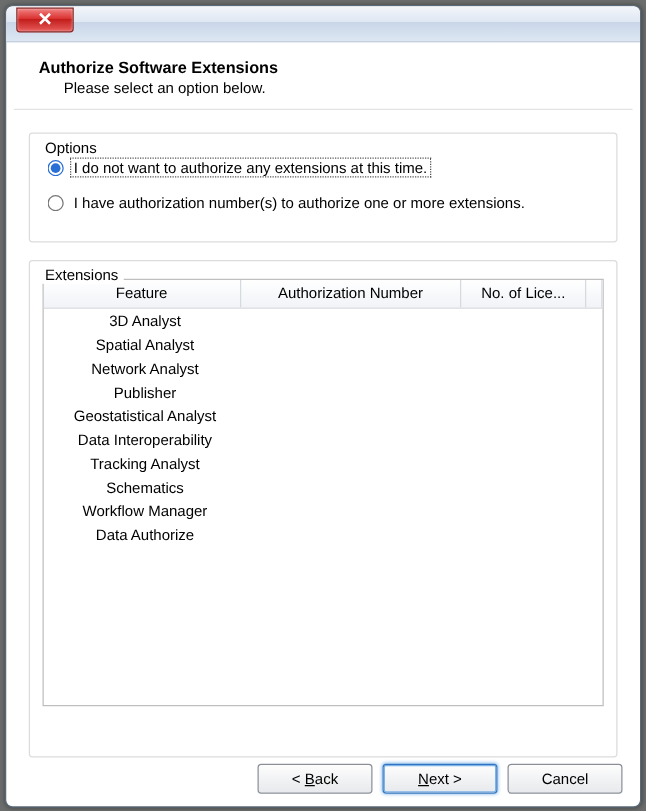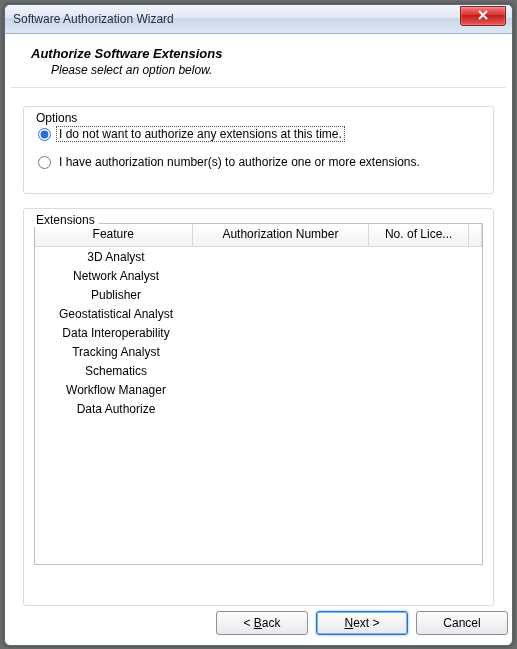--- a/index.html
+++ b/index.html
@@ -8,51 +8,50 @@
     border:1px solid #5a6a7a;border-radius:6px;box-shadow:0 0 4px rgba(0,0,0,.4);overflow:hidden;}
   .titlebar{height:28px;background:linear-gradient(to bottom,#f3f6fb 0%,#dfe7f2 45%,#c9d6e8 46%,#dde7f3 100%);
     border-bottom:1px solid #9fb2c9;display:flex;align-items:center;justify-content:space-between;
     padding-left:8px;border-radius:5px 5px 0 0;}
   .titlebar .title{color:#1f2b3a;}
   .closebtn{width:44px;height:18px;margin-right:6px;margin-top:-6px;
     background:linear-gradient(to bottom,#f08080 0%,#d9302e 45%,#c11c1a 46%,#e65a58 100%);
     border:1px solid #8a1f1d;border-radius:0 0 3px 3px;display:flex;align-items:center;justify-content:center;
     color:#fff;font-weight:bold;font-size:11px;box-shadow:inset 0 0 2px rgba(255,255,255,.6);}
   .closebtn svg{width:10px;height:10px;}
-  .header{padding:12px 14px 10px 26px;font-style:italic;}
+  .header{padding:12px 14px 10px 26px;}
   .header .h1{font-weight:bold;font-size:13px;}
   .header .h2{padding-left:20px;padding-top:2px;}
   .sep{height:1px;background:#e2e2e2;margin:0 6px;}
   .body{padding:10px 18px 0 18px;}
   .group{border:1px solid #dcdcdc;border-radius:3px;padding:14px 10px 10px 10px;position:relative;margin-top:8px;}
   .group>.legend{position:absolute;top:-8px;left:8px;background:#fff;padding:0 4px;color:#000;margin-top:12px;}
   .optrow{display:flex;align-items:center;margin:6px 0 14px 4px;}
   .optrow input[type=radio]{margin:0 6px 0 0;accent-color:#2a6fd6;}
   .optrow .lbl{padding:0 2px;}
   .optrow.selected .lbl{outline:1px dotted #555;}
   .extgroup{margin-top:14px;height:372px;text-align:center;}
   .table{border:1px solid #bfbfbf;background:#fff;height:340px;overflow:hidden;}
   .thead{display:flex;background:linear-gradient(to bottom,#ffffff,#f1f3f7);height:22px;border-bottom:1px solid #d6d9de;}
   .th{border-right:1px solid #d6d9de;padding:3px 6px;color:#000;white-space:nowrap;overflow:hidden;text-overflow:ellipsis;}
   .c1{width:150px;} .c2{width:170px;} .c3{width:90px;} .c4{flex:1;}
   .tbody{}
   .tr{display:flex;height:19px;align-items:center;}
   .td{padding:0 6px;white-space:nowrap;overflow:hidden;}
-  .footer{position:absolute;bottom:10px;right:4px;display:flex;gap:8px;}
+  .footer{position:absolute;bottom:10px;right:14px;display:flex;gap:8px;}
   .btn{min-width:70px;height:22px;border:1px solid #8a8f98;background:linear-gradient(to bottom,#fdfdfd,#e7e9ec);
     border-radius:3px;display:flex;align-items:center;justify-content:center;padding:0 10px;cursor:default;}
   .btn.primary{border-color:#2f74c0;box-shadow:0 0 0 1px #7db3e8 inset,0 0 3px #7db3e8;}
   .uline{text-decoration:underline;}
 </style>
 </head>
 <body>
 
 <div class="window">
   <div class="titlebar">
-    <span class="title">Software Authorization Wizard</span>
     <div class="closebtn">
       <span>
         <svg viewBox="0 0 10 10">
             <path d="M1 1 L9 9 M9 1 L1 9" stroke="#fff" stroke-width="2" fill="none"></path>
           </svg>
       </span>
     </div>
   </div>
 
   <div class="header">
@@ -83,20 +82,25 @@
       <div class="table">
         <div class="thead">
           <div class="th c1">Feature</div>
           <div class="th c2">Authorization Number</div>
           <div class="th c3">No. of Lice...</div>
           <div class="th c4"></div>
         </div>
         <div class="tbody" id="tbody">
             <div class="tr">
               <div class="td c1">3D Analyst</div>
+              <div class="td c2"></div>
+              <div class="td c3"></div>
+            </div>
+            <div class="tr">
+              <div class="td c1">Spatial Analyst</div>
               <div class="td c2"></div>
               <div class="td c3"></div>
             </div>
             <div class="tr">
               <div class="td c1">Network Analyst</div>
               <div class="td c2"></div>
               <div class="td c3"></div>
             </div>
             <div class="tr">
               <div class="td c1">Publisher</div>

